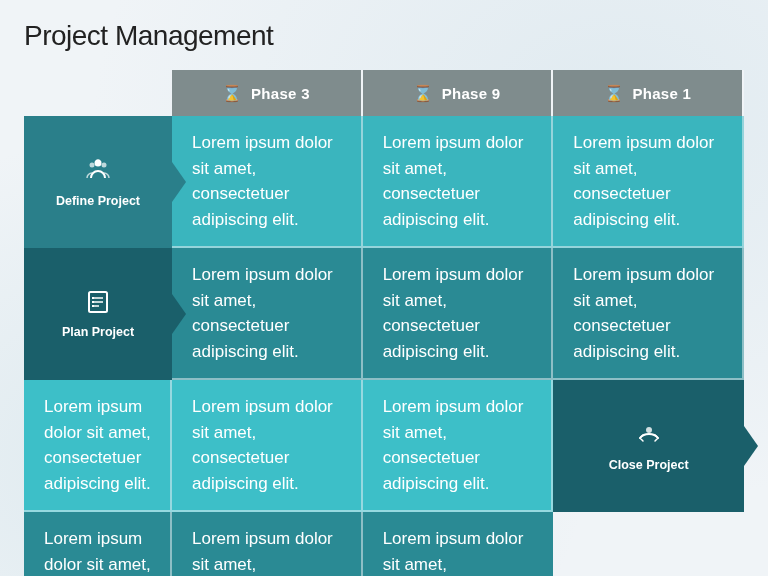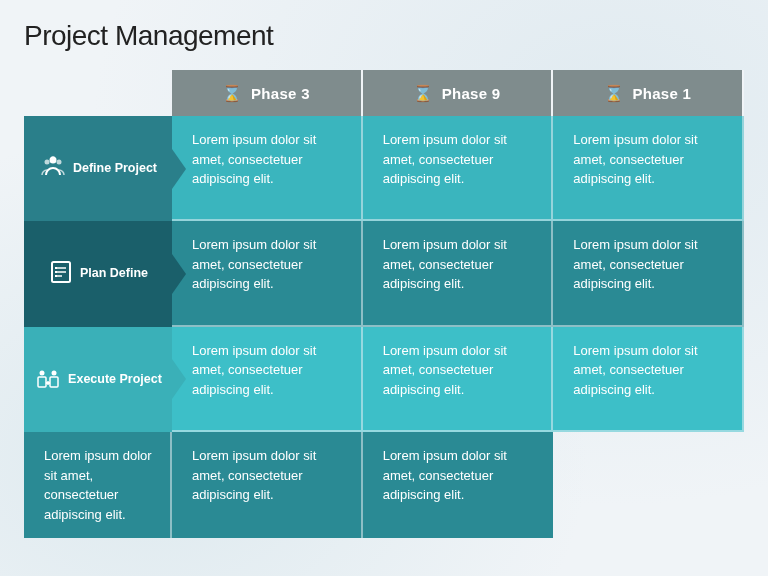--- a/index.html
+++ b/index.html
@@ -66,21 +66,21 @@
     .phase-header:last-child { border-right: none; }
 
     .hourglass-icon {
       font-size: 16px;
       opacity: 0.9;
     }
 
     
     .row-label {
       display: flex;
-      flex-direction: row;
+      flex-direction: column;
       align-items: center;
       justify-content: center;
       color: #fff;
       font-size: 13px;
       font-weight: 700;
       text-align: center;
       gap: 6px;
       padding: 8px 6px;
       position: relative;
     }
@@ -119,21 +119,21 @@
 
     .row-label-text {
       font-size: 12.5px;
       font-weight: 700;
       line-height: 1.2;
     }
 
     
     .cell {
       padding: 14px 16px 14px 20px;
-      font-size: 13px;
+      font-size: 17px;
       color: #fff;
       line-height: 1.5;
       border-right: 2px solid rgba(240,244,247,0.5);
       border-bottom: 2px solid rgba(240,244,247,0.5);
     }
 
     
     .cell-r1 { background: #3ab5be; }
     
     .cell-r2 { background: #2a8a94; }
@@ -205,55 +205,53 @@
         <svg width="26" height="26" viewBox="0 0 26 26" fill="white">
           <rect x="4" y="3" width="18" height="20" rx="1.5" stroke="white" stroke-width="2" fill="none"></rect>
           <line x1="8" y1="9" x2="18" y2="9" stroke="white" stroke-width="1.5"></line>
           <line x1="8" y1="13" x2="18" y2="13" stroke="white" stroke-width="1.5"></line>
           <line x1="8" y1="17" x2="14" y2="17" stroke="white" stroke-width="1.5"></line>
           <rect x="7" y="8" width="2" height="2" fill="white"></rect>
           <rect x="7" y="12" width="2" height="2" fill="white"></rect>
           <rect x="7" y="16" width="2" height="2" fill="white"></rect>
         </svg>
       </span>
-      <span class="row-label-text">Plan Define</span>
+      <span class="row-label-text">Plan Project</span>
     </div>
     <div class="cell cell-r2">
       <span>Lorem ipsum dolor sit amet, consectetuer adipiscing elit.</span>
     </div>
     <div class="cell cell-r2">
       <span>Lorem ipsum dolor sit amet, consectetuer adipiscing elit.</span>
     </div>
     <div class="cell cell-r2">
       <span>Lorem ipsum dolor sit amet, consectetuer adipiscing elit.</span>
     </div>
 
-    <div class="row-label row-label-3">
+    <div class="cell cell-r3">
+      <span>Lorem ipsum dolor sit amet, consectetuer adipiscing elit.</span>
+    </div>
+    <div class="cell cell-r3">
+      <span>Lorem ipsum dolor sit amet, consectetuer adipiscing elit.</span>
+    </div>
+    <div class="cell cell-r3">
+      <span>Lorem ipsum dolor sit amet, consectetuer adipiscing elit.</span>
+    </div>
+
+    <div class="row-label row-label-4">
       <span class="row-icon">
         <svg width="28" height="28" viewBox="0 0 28 28" fill="white">
-          <rect x="4" y="14" width="8" height="10" rx="1" stroke="white" stroke-width="1.5" fill="none"></rect>
-          <rect x="16" y="14" width="8" height="10" rx="1" stroke="white" stroke-width="1.5" fill="none"></rect>
-          <circle cx="8" cy="10" r="2.5" fill="white"></circle>
-          <circle cx="20" cy="10" r="2.5" fill="white"></circle>
-          <line x1="12" y1="20" x2="16" y2="20" stroke="white" stroke-width="2"></line>
-          <line x1="14" y1="18" x2="14" y2="22" stroke="white" stroke-width="1.5"></line>
+          <path d="M5 18 C5 18 8 14 14 14 C20 14 23 18 23 18" stroke="white" stroke-width="2" fill="none" stroke-linecap="round"></path>
+          <path d="M5 18 L8 15 M5 18 L8 21" stroke="white" stroke-width="1.5" fill="none" stroke-linecap="round"></path>
+          <path d="M23 18 L20 15 M23 18 L20 21" stroke="white" stroke-width="1.5" fill="none" stroke-linecap="round"></path>
+          <circle cx="14" cy="10" r="3" fill="white" opacity="0.8"></circle>
         </svg>
       </span>
-      <span class="row-label-text">Execute Project</span>
-    </div>
-    <div class="cell cell-r3">
-      <span>Lorem ipsum dolor sit amet, consectetuer adipiscing elit.</span>
-    </div>
-    <div class="cell cell-r3">
-      <span>Lorem ipsum dolor sit amet, consectetuer adipiscing elit.</span>
-    </div>
-    <div class="cell cell-r3">
-      <span>Lorem ipsum dolor sit amet, consectetuer adipiscing elit.</span>
-    </div>
-
+      <span class="row-label-text">Close Project</span>
+    </div>
     <div class="cell cell-r4">
       <span>Lorem ipsum dolor sit amet, consectetuer adipiscing elit.</span>
     </div>
     <div class="cell cell-r4">
       <span>Lorem ipsum dolor sit amet, consectetuer adipiscing elit.</span>
     </div>
     <div class="cell cell-r4">
       <span>Lorem ipsum dolor sit amet, consectetuer adipiscing elit.</span>
     </div>
 

